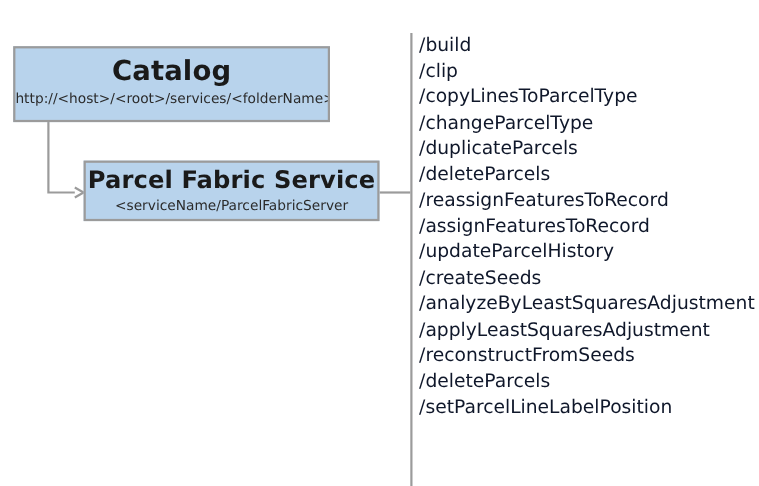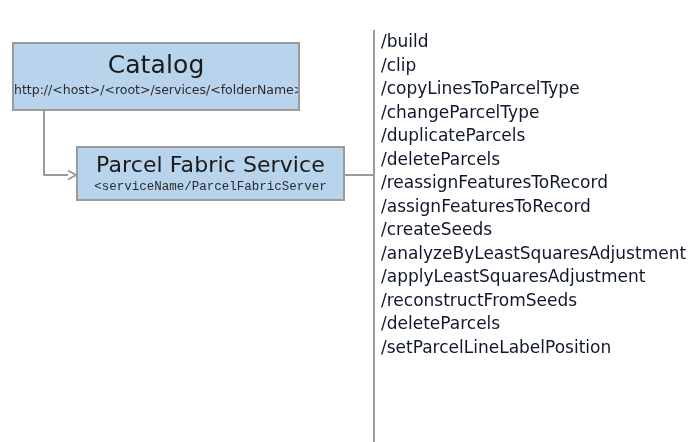--- a/index.html
+++ b/index.html
@@ -53,21 +53,21 @@
 
   #parcel-fabric-service-node {
     left: 76px;
     top: 146px;
     width: 269px;
     height: 55px;
   }
 
   .node-title {
     color: #1a1a1a;
-    font-weight: 400;
+    font-weight: 700;
     letter-spacing: 0.1px;
     white-space: nowrap;
   }
 
   #catalog-node .node-title {
     font-size: 25px;
     line-height: 30px;
     margin-top: 6px;
   }
 
@@ -83,21 +83,20 @@
     line-height: 16px;
     white-space: nowrap;
   }
 
   #catalog-node .node-subtitle {
     margin-top: 2px;
   }
 
   #parcel-fabric-service-node .node-subtitle {
     margin-top: 1px;
-    font-family: Liberation Mono, monospace;
   }
 
   
   #operations-panel {
     position: absolute;
     left: 373px;
     top: 30px;
     width: 317px;
     height: 412px;
     border-left: 2px solid #9b9b9b;
@@ -147,20 +146,21 @@
   <div id="operations-panel">
     <ul id="operations-list">
         <li>/build</li>
         <li>/clip</li>
         <li>/copyLinesToParcelType</li>
         <li>/changeParcelType</li>
         <li>/duplicateParcels</li>
         <li>/deleteParcels</li>
         <li>/reassignFeaturesToRecord</li>
         <li>/assignFeaturesToRecord</li>
+        <li>/updateParcelHistory</li>
         <li>/createSeeds</li>
         <li>/analyzeByLeastSquaresAdjustment</li>
         <li>/applyLeastSquaresAdjustment</li>
         <li>/reconstructFromSeeds</li>
         <li>/deleteParcels</li>
         <li>/setParcelLineLabelPosition</li>
       </ul>
   </div>
 
 </div>

